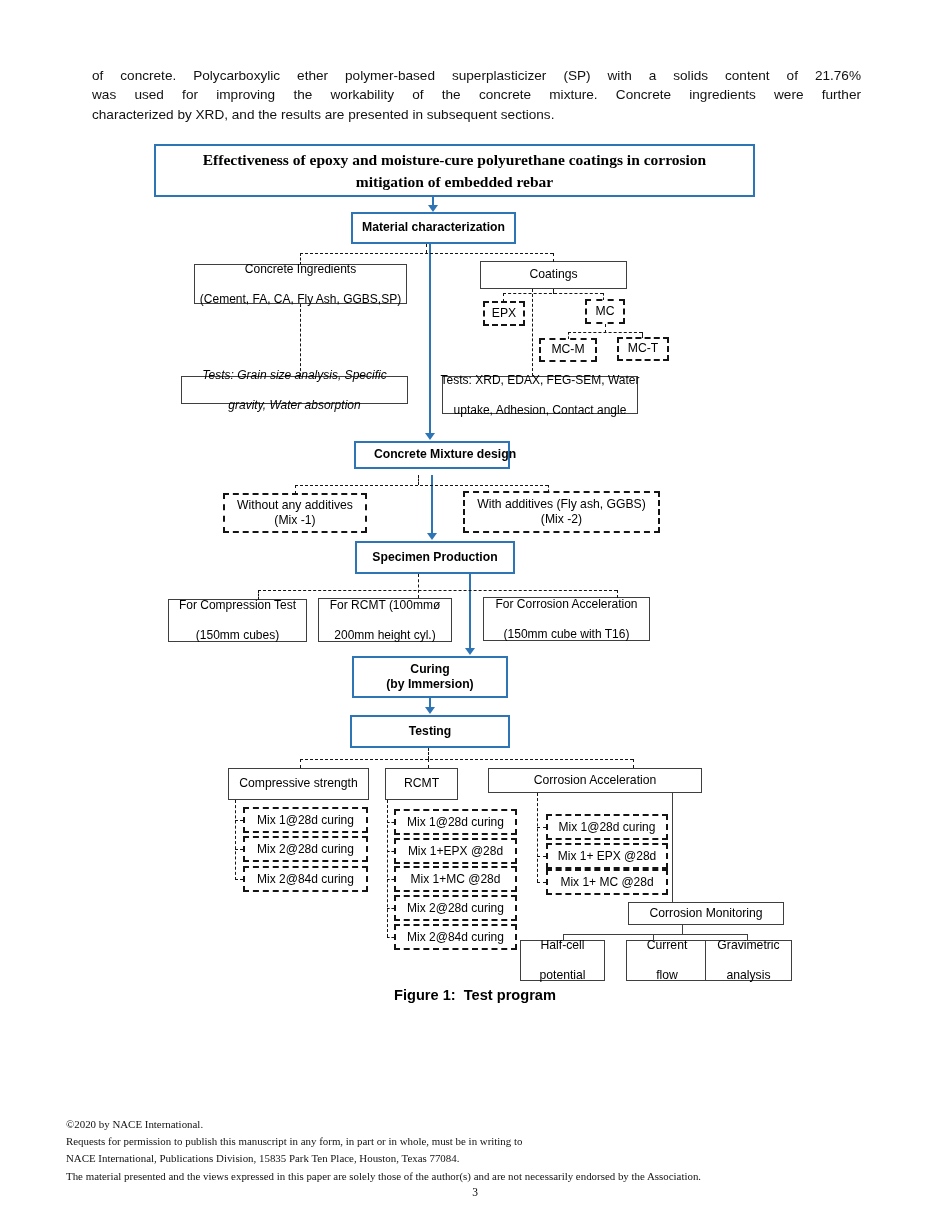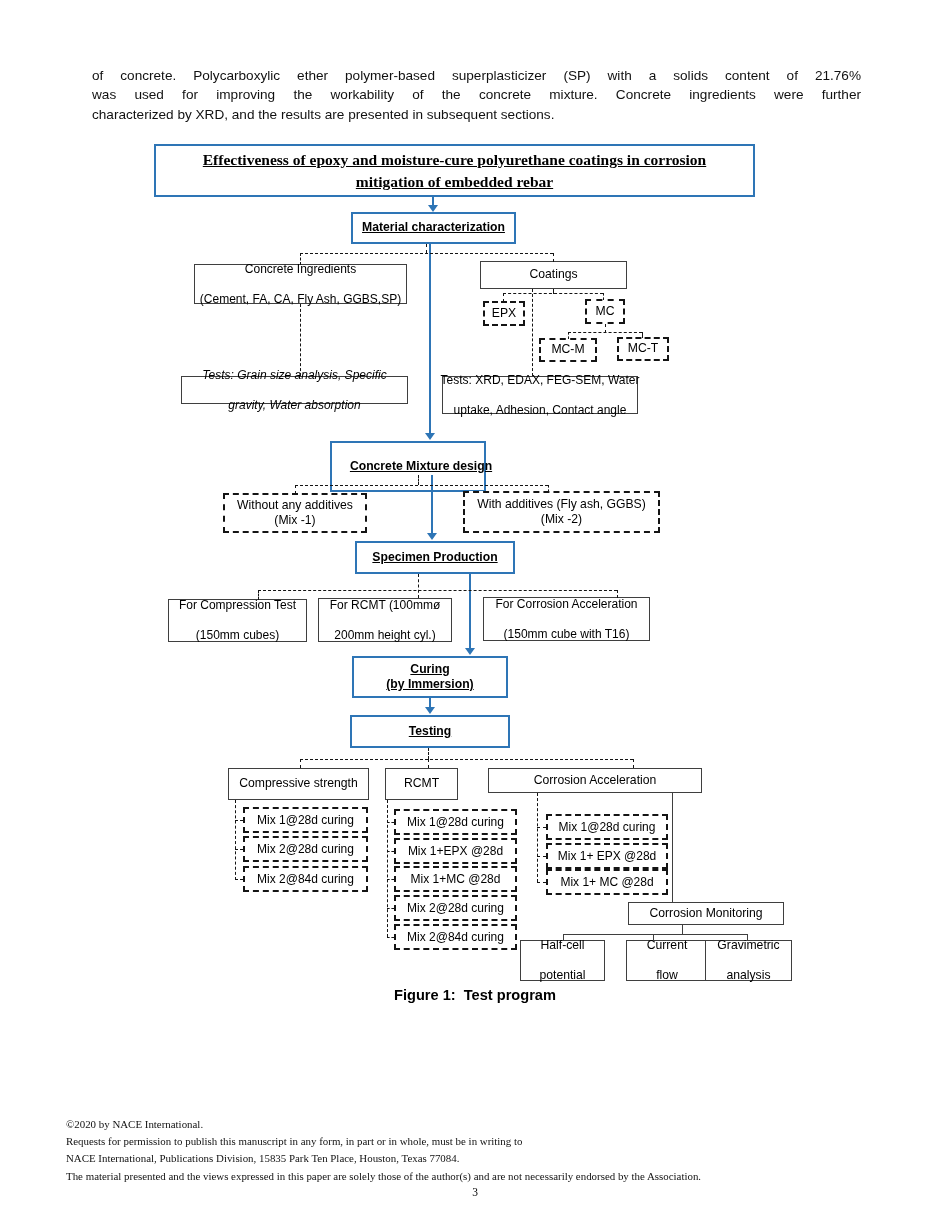--- a/index.html
+++ b/index.html
@@ -8,21 +8,21 @@
   
   #para{position:absolute;left:92px;top:66px;width:769px;font-size:13.6px;line-height:19.4px;color:#111;}
   .jline{text-align:justify;text-align-last:justify;white-space:normal;}
   .nline{text-align:left;}
   
   .box{position:absolute;background:#fff;display:flex;flex-direction:column;align-items:center;justify-content:center;
        text-align:center;box-sizing:border-box;font-size:12.2px;line-height:1.25;}
   .box span{display:block;white-space:nowrap;}
   .solid{border:1.6px solid #3f3f3f;gap:15px;}
   .dashedb{border:2px dashed #141414;}
-  .blue{border:2.2px solid #2e75b6;font-weight:bold;text-decoration:underline;}
+  .blue{border:2.2px solid #2e75b6;font-weight:bold;}
   .serifTitle{font-family:"Liberation Serif",serif;font-weight:bold;font-size:15.5px;line-height:1.42;}
   .sm{font-size:12px;}
   
   .vd{position:absolute;width:0;border-left:1.6px dashed #141414;}
   .hd{position:absolute;height:0;border-top:1.6px dashed #141414;}
   .vs{position:absolute;width:0;border-left:1.5px solid #3f3f3f;}
   .hs{position:absolute;height:0;border-top:1.5px solid #3f3f3f;}
   .bl{position:absolute;width:2px;background:#2e75b6;}
   .arr{position:absolute;width:0;height:0;border-left:5px solid transparent;border-right:5px solid transparent;border-top:7px solid #2e75b6;}
   
@@ -74,21 +74,21 @@
 
   <div class="box solid sm" style="left:181px;top:376px;width:227px;height:28px;font-style:italic;">
     <span>Tests: Grain size analysis, Specific</span>
     <span>gravity, Water absorption</span>
   </div>
   <div class="box solid sm" style="left:442px;top:376px;width:196px;height:38px;">
     <span>Tests: XRD, EDAX, FEG-SEM, Water</span>
     <span>uptake, Adhesion, Contact angle</span>
   </div>
 
-  <div class="box blue" style="left:330px;top:441px;width:156px;height:51px;padding-left:26px;">
+  <div class="box blue" style="left:354px;top:441px;width:156px;height:28px;padding-left:26px;">
     <span>Concrete Mixture design</span>
   </div>
 
   <div class="box dashedb" style="left:223px;top:493px;width:144px;height:40px;">
     <span>Without any additives</span>
     <span>(Mix -1)</span>
   </div>
   <div class="box dashedb" style="left:463px;top:491px;width:197px;height:42px;">
     <span>With additives (Fly ash, GGBS)</span>
     <span>(Mix -2)</span>

